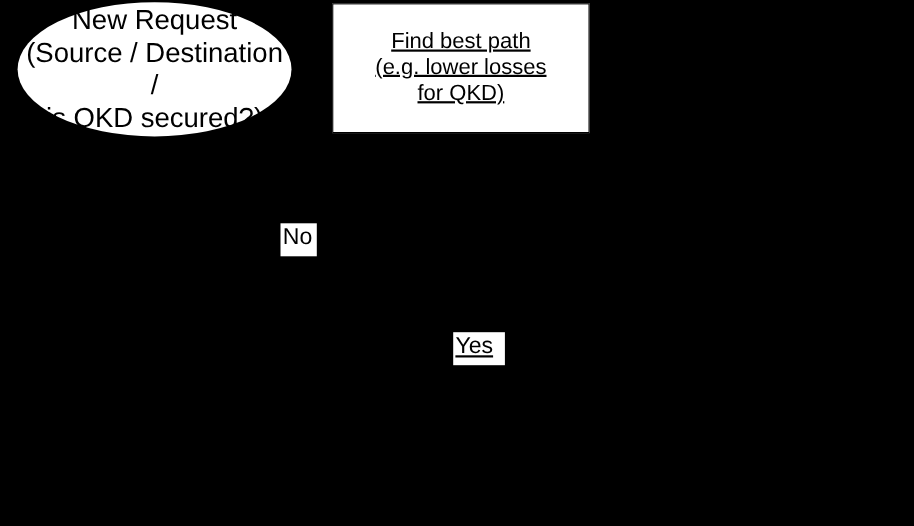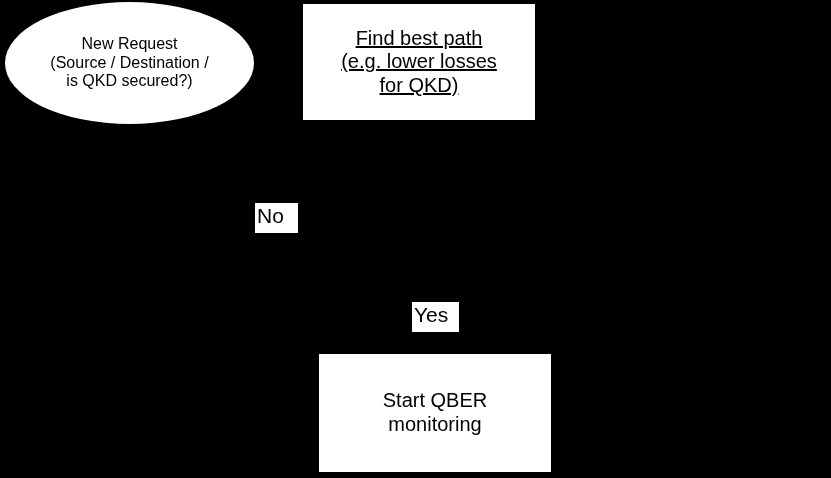--- a/index.html
+++ b/index.html
@@ -35,22 +35,22 @@
   .node-text {
     display: block;
     width: 100%;
     white-space: pre-line;
     padding: 0 6px;
     box-sizing: border-box;
   }
 
   
   #node-new-request {
-    left: 5px;  top: 2px;   width: 249px; height: 122px;
-    font-size: 16px;
+    left: 16px;  top: 2px;   width: 249px; height: 122px;
+    font-size: 25px;
     text-align: center;
   }
   #node-find-best-path {
     left: 302px; top: 3px;  width: 234px; height: 118px;
     font-size: 20px;
     text-decoration: underline;
   }
   #node-configure-switches {
     left: 594px; top: 3px;  width: 233px; height: 118px;
     font-size: 20px;
@@ -104,28 +104,29 @@
     font-size: 21px;
     line-height: 1.15;
     padding: 1px 2px 2px 2px;
     box-sizing: border-box;
     white-space: nowrap;
     overflow: hidden;
   }
   #label-no {
     left: 255px;
     top: 203px;
-    width: 43px;
+    width: 33px;
     height: 30px;
   }
   #label-yes {
     left: 412px;
     top: 302px;
     width: 47px;
     height: 30px;
+    text-decoration: underline;
   }
 </style>
 </head>
 <body>
 
 <div id="canvas">
 
   <div class="node ellipse" id="node-new-request">
     <span class="node-text">New Request
 (Source / Destination /
@@ -134,23 +135,19 @@
 
   <div class="node rect" id="node-find-best-path">
     <span class="node-text">Find best path
 (e.g. lower losses
 for QKD)</span>
   </div>
 
 
 
 
-  <div class="node rect" id="node-start-qber">
-    <span class="node-text">Start QBER
-monitoring</span>
-  </div>
 
 
   <div class="edge-label" id="label-no">No</div>
 
   <div class="edge-label" id="label-yes">Yes</div>
 
 </div>
 
 </body></html>

